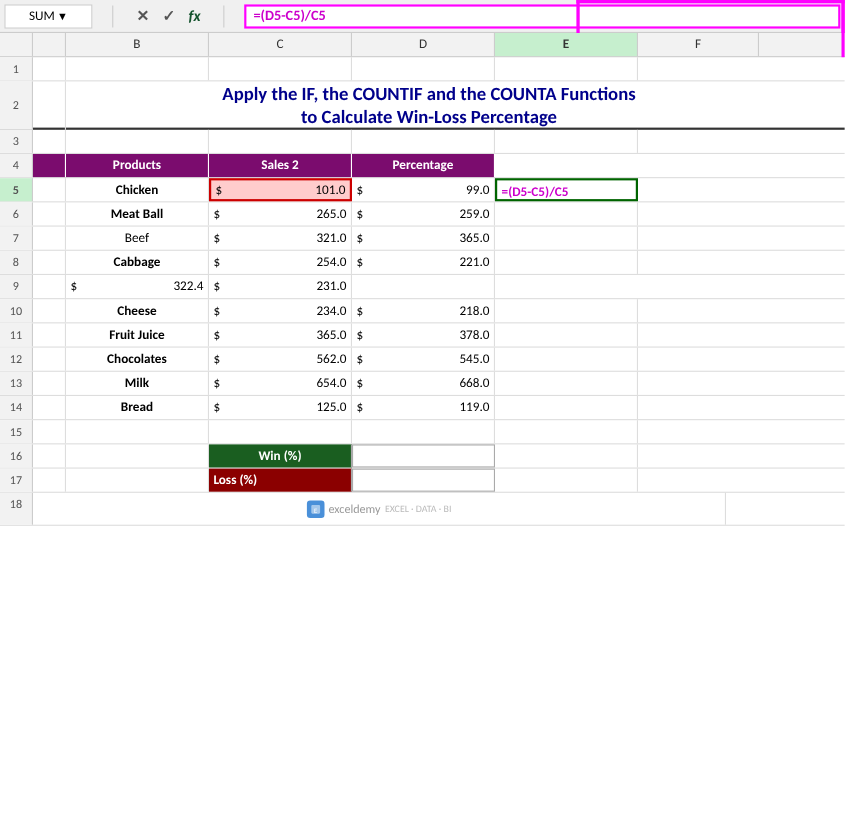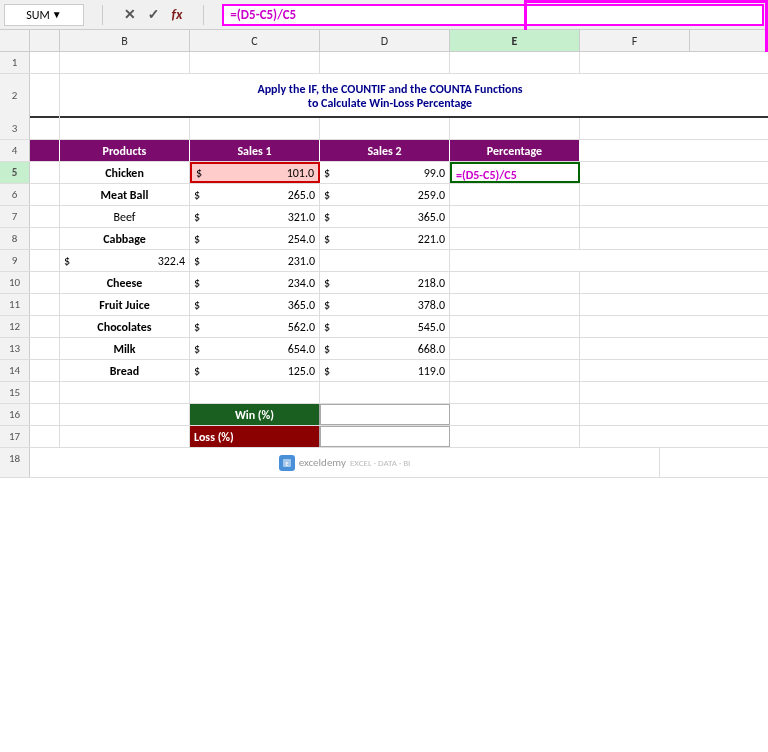--- a/index.html
+++ b/index.html
@@ -133,21 +133,21 @@
     }
     .cell-a { width: 30px; min-width: 30px; }
     .cell-b { width: 130px; min-width: 130px; text-align: center; }
     .cell-c { width: 130px; min-width: 130px; }
     .cell-d { width: 130px; min-width: 130px; }
     .cell-e { width: 130px; min-width: 130px; }
     .cell-f { width: 110px; min-width: 110px; margin-top: 35px; }
 
     
     .title-cell {
-      font-size: 12px;
+      font-size: 17px;
       font-weight: bold;
       color: #00008B;
       text-align: center;
       padding: 2px 6px;
     }
     .row-tall {
       height: 44px;
       border-bottom: 2px solid #333;
     }
 
@@ -196,21 +196,21 @@
 
 <div class="formula-bar">
   <div class="name-box">
     <span>SUM</span>
     <span style="font-size:10px; margin-left:2px;">▼</span>
   </div>
   <div class="formula-bar-divider"></div>
   <div class="formula-icons">
     <span class="formula-icon">✕</span>
     <span class="formula-icon">✓</span>
-    <span class="formula-icon" style="font-style:italic; font-weight:bold; color:#7f1d1d;">fx</span>
+    <span class="formula-icon" style="font-style:italic; font-weight:bold; color:#14532d;">fx</span>
   </div>
   <div class="formula-bar-divider"></div>
   <div class="formula-input-box">
     <span style="color:#cc00cc; font-weight:bold;">=(D5-C5)/C5</span>
   </div>
 </div>
 
 <div class="spreadsheet-wrapper" style="position:relative;">
 
   <div style="position:absolute; top:-30px; right:0; width:244px; height:30px; border:3px solid #ff00ff; border-bottom:none; pointer-events:none; z-index:20;"></div>
@@ -255,21 +255,20 @@
       <div class="cell cell-c"></div>
       <div class="cell cell-d"></div>
       <div class="cell cell-e"></div>
       <div class="cell cell-f"></div>
     </div>
 
     <div class="row header-row">
       <div class="row-num">4</div>
       <div class="cell cell-a" style="background:#7B0C6E;"></div>
       <div class="cell cell-b">Products</div>
-      <div class="cell cell-c">Sales 1</div>
       <div class="cell cell-d">Sales 2</div>
       <div class="cell cell-e">Percentage</div>
       <div class="cell cell-f">Status</div>
     </div>
 
     <div class="row">
       <div class="row-num active">5</div>
       <div class="cell cell-a"></div>
       <div class="cell cell-b" style="font-weight:bold;">Chicken</div>
       <div class="cell cell-c cell-c5-highlight" style="display:flex;align-items:center;justify-content:space-between;">

